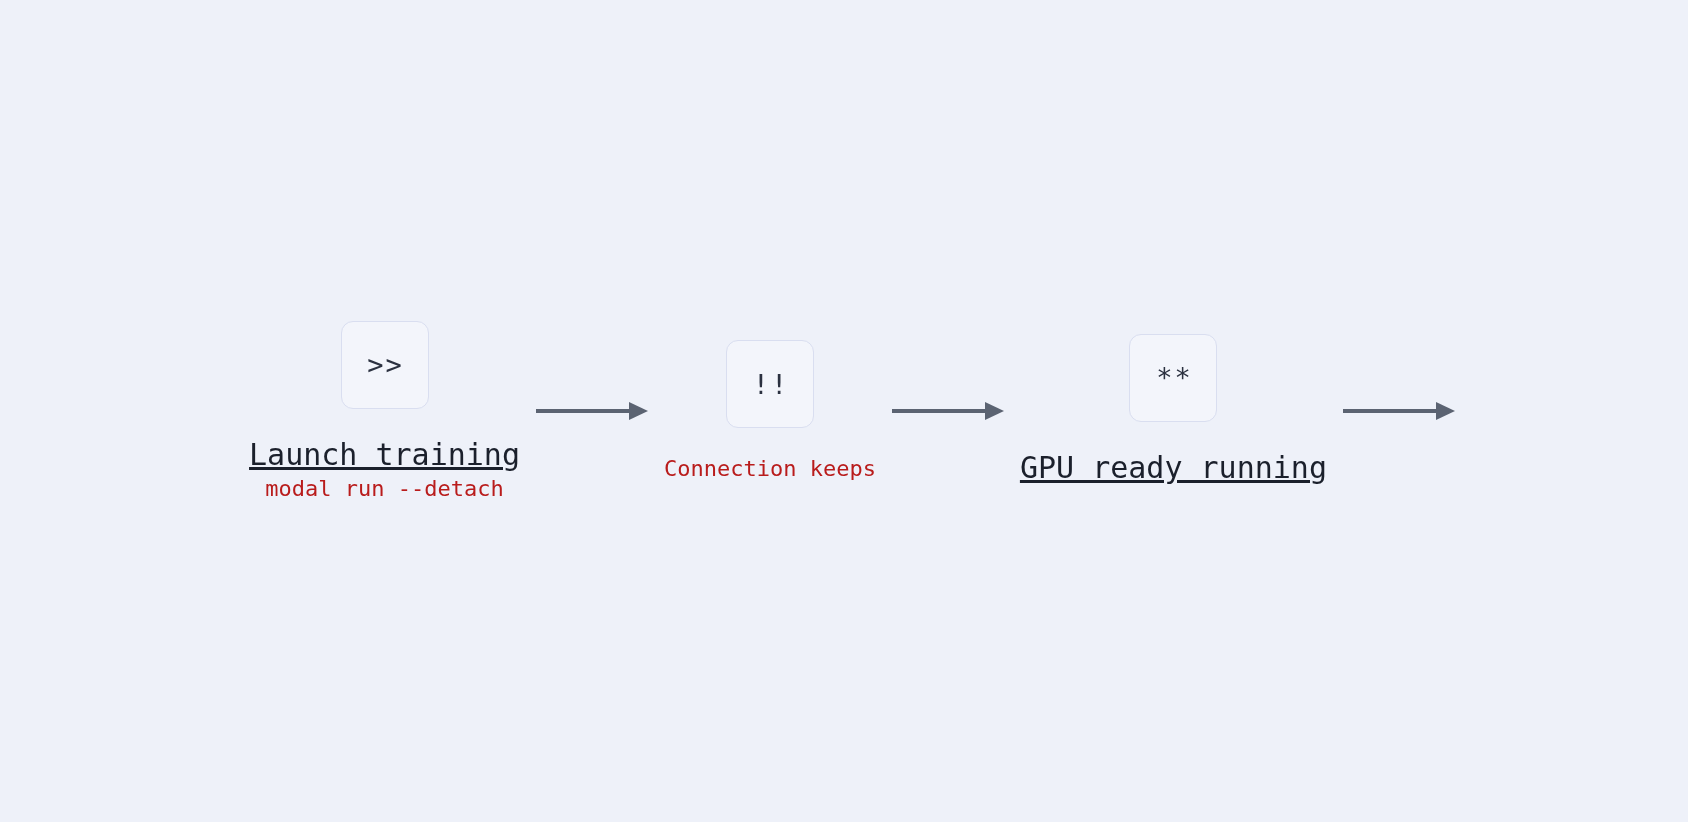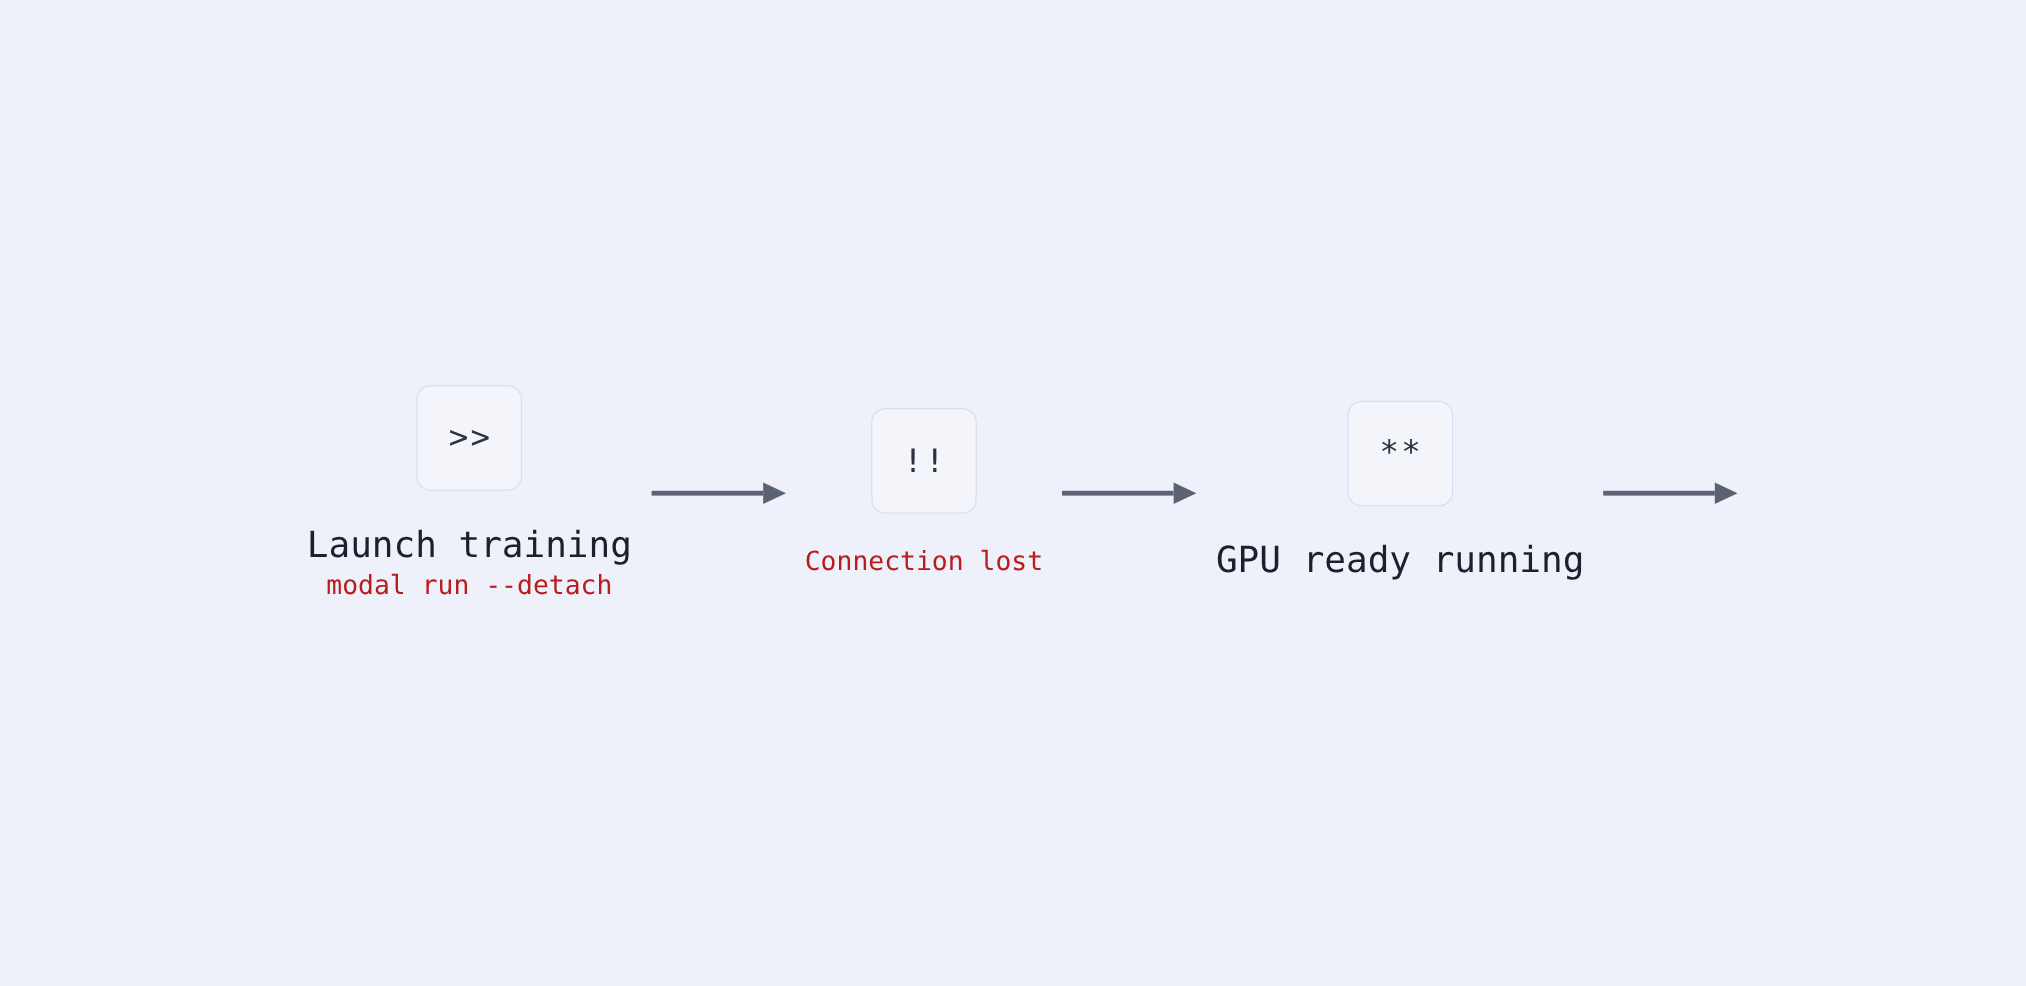--- a/index.html
+++ b/index.html
@@ -49,20 +49,21 @@
     text-indent: 2px;
     line-height: 1;
   }
 
   .step-title {
     font-size: 30px;
     line-height: 36px;
     color: #1b202c;
     white-space: nowrap;
     margin-bottom: 3px;
+    text-decoration: underline;
   }
 
   .step-subtitle {
     font-size: 22px;
     line-height: 26px;
     color: #b91c1c;
     white-space: nowrap;
   }
 
   .arrow {
@@ -104,21 +105,21 @@
 
   <div class="arrow">
     <span class="arrow-line"></span>
     <span class="arrow-head"></span>
   </div>
 
   <div class="step">
     <div class="icon-box">
       <span class="icon-glyph">!!</span>
     </div>
-    <div class="step-subtitle">Connection lost</div>
+    <div class="step-subtitle">Connection keeps</div>
   </div>
 
   <div class="arrow">
     <span class="arrow-line"></span>
     <span class="arrow-head"></span>
   </div>
 
   <div class="step">
     <div class="icon-box">
       <span class="icon-glyph">**</span>

